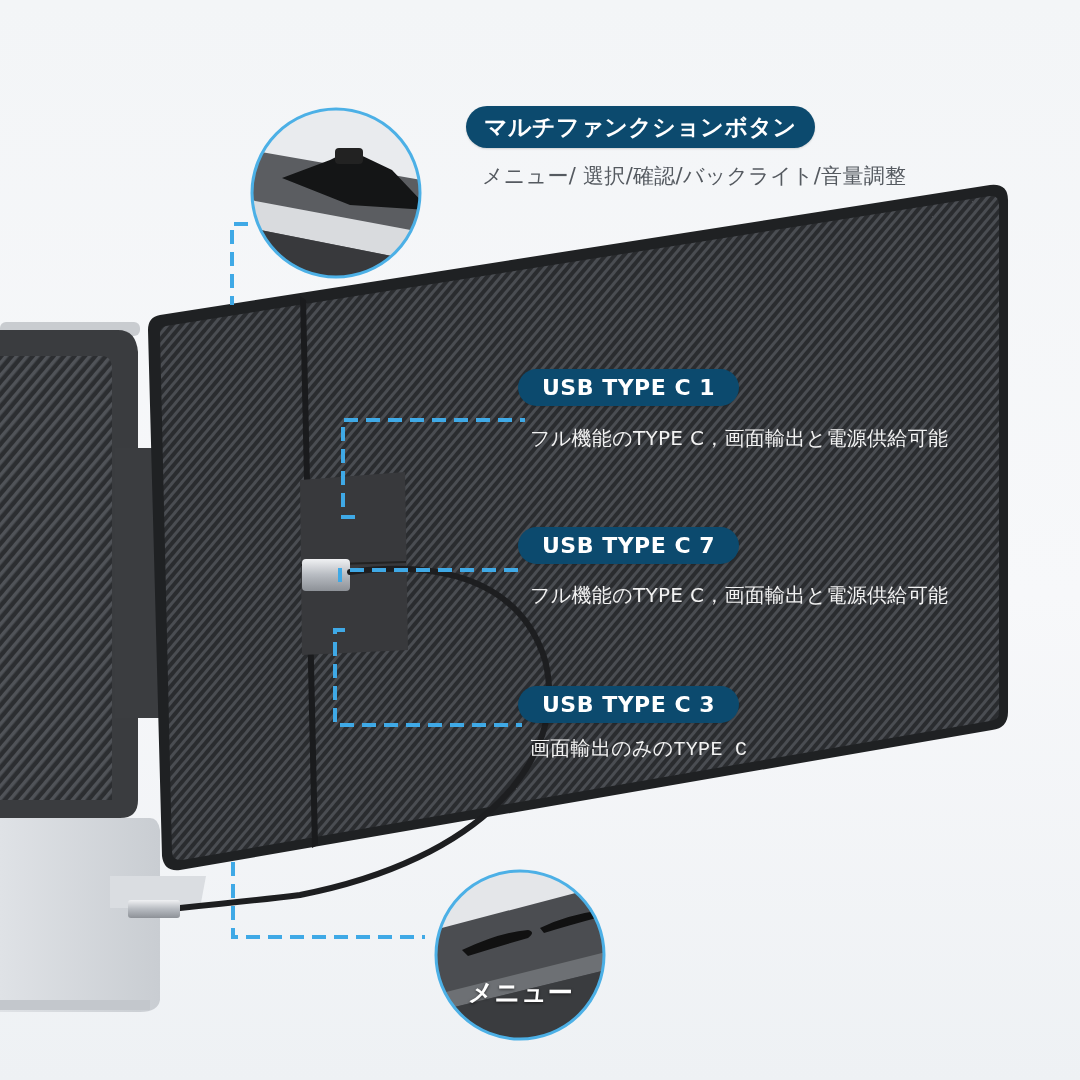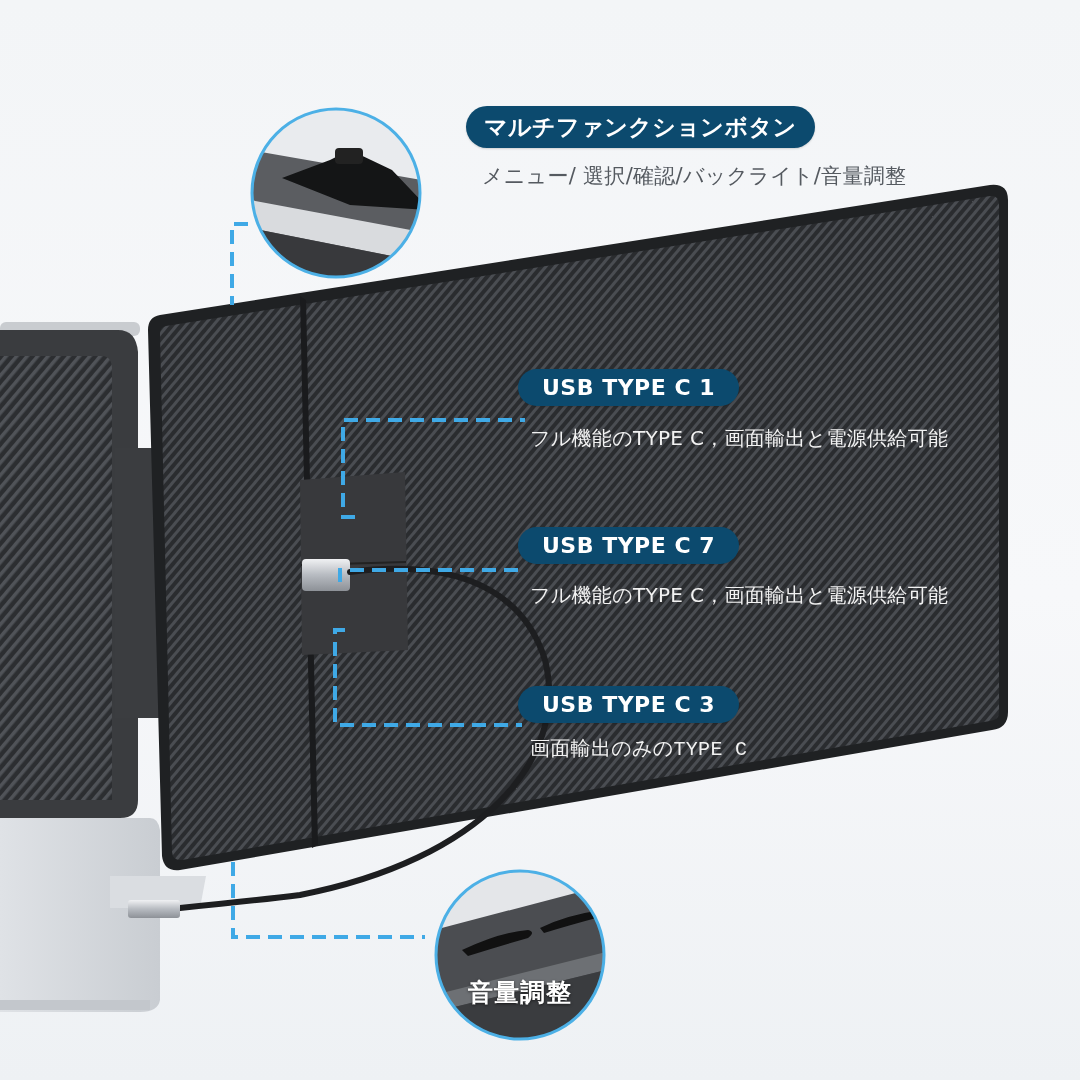--- a/index.html
+++ b/index.html
@@ -121,13 +121,13 @@
 
 <div class="pill usb" style="left:518px; top:369px;">USB TYPE C 1</div>
 <div class="desc light" style="left:530px; top:425px;">フル機能のTYPE C，画面輸出と電源供給可能</div>
 
 <div class="pill usb" style="left:518px; top:527px;">USB TYPE C 7</div>
 <div class="desc light" style="left:530px; top:582px;">フル機能のTYPE C，画面輸出と電源供給可能</div>
 
 <div class="pill usb" style="left:518px; top:678px;margin-top:8px;">USB TYPE C 3</div>
 <div class="desc light" style="left:530px; top:735px;font-family:Liberation Mono, monospace;">画面輸出のみのTYPE C</div>
 
-<div class="speaker-label">音量調整</div>
+<div class="speaker-label">メニュー</div>
 
 </body></html>

